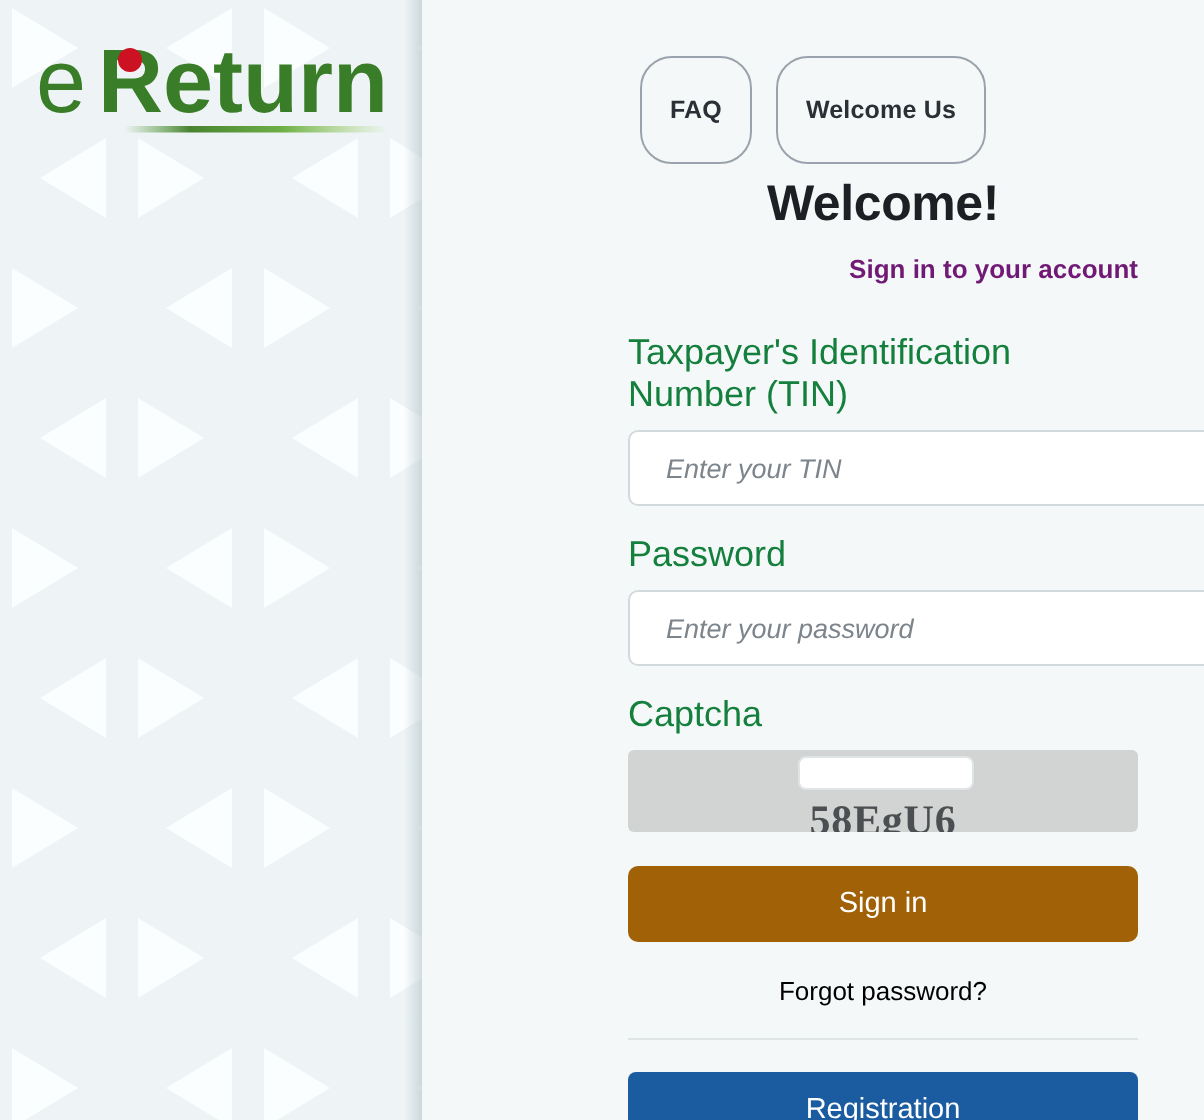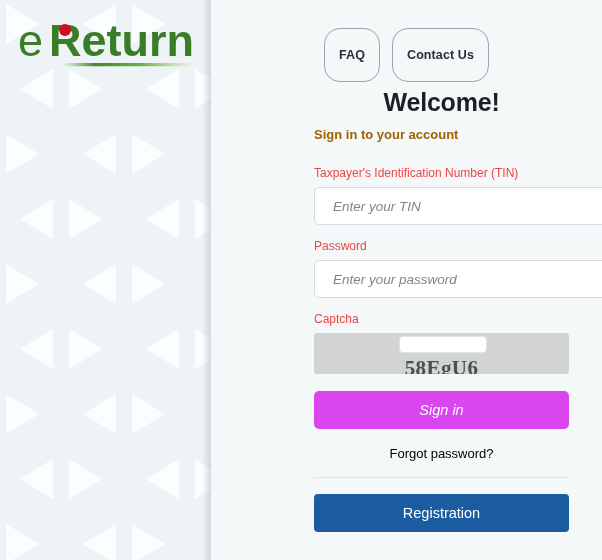--- a/index.html
+++ b/index.html
@@ -115,30 +115,30 @@
 
   .welcome {
     text-align: center;
     font-size: 25px;
     font-weight: bold;
     color: #1c2024;
     letter-spacing: -0.2px;
     margin: 0 0 10px 0;
   }
   .subtitle {
-    text-align: left;
+    text-align: right;
     font-size: 13px;
     font-weight: bold;
-    color: #a16207;
+    color: #701a75;
     margin: 0 0 24px 0;
   }
 
   .field-label {
-    font-size: 12px;
-    color: #ef4444;
+    font-size: 18px;
+    color: #15803d;
     margin-bottom: 7px;
   }
   .text-input {
     display: block;
     box-sizing: border-box;
     width: 302px;
     height: 38px;
     padding: 0 18px;
     border: 1px solid #d3dade;
     border-radius: 5px;
@@ -206,26 +206,25 @@
   }
 
   .signin-btn {
     display: block;
     box-sizing: border-box;
     width: 255px;
     height: 38px;
     margin-top: 17px;
     border: none;
     border-radius: 5px;
-    background: #d946ef;
+    background: #a16207;
     color: #ffffff;
     font-family: "Liberation Sans", sans-serif;
     font-size: 14.5px;
     cursor: pointer;
-    font-style: italic;
   }
   .forgot {
     display: block;
     text-align: center;
     margin-top: 17px;
     font-size: 13px;
     color: #000000;
     text-decoration: none;
     cursor: pointer;
   }
@@ -311,21 +310,21 @@
         </defs>
         <rect x="46" y="53" width="132" height="3.2" rx="1.6" fill="url(#swoosh)"></rect>
       </svg>
     </div>
   </div>
 
   <div class="right-panel">
 
     <div class="top-links">
       <span class="pill">FAQ</span>
-      <span class="pill">Contact Us</span>
+      <span class="pill">Welcome Us</span>
     </div>
 
     <div class="form-wrap">
 
       <div class="welcome">Welcome!</div>
       <div class="subtitle">Sign in to your account</div>
 
       <div class="field-label">Taxpayer's Identification Number (TIN)</div>
       <input class="text-input" type="text" placeholder="Enter your TIN" style="">
 

